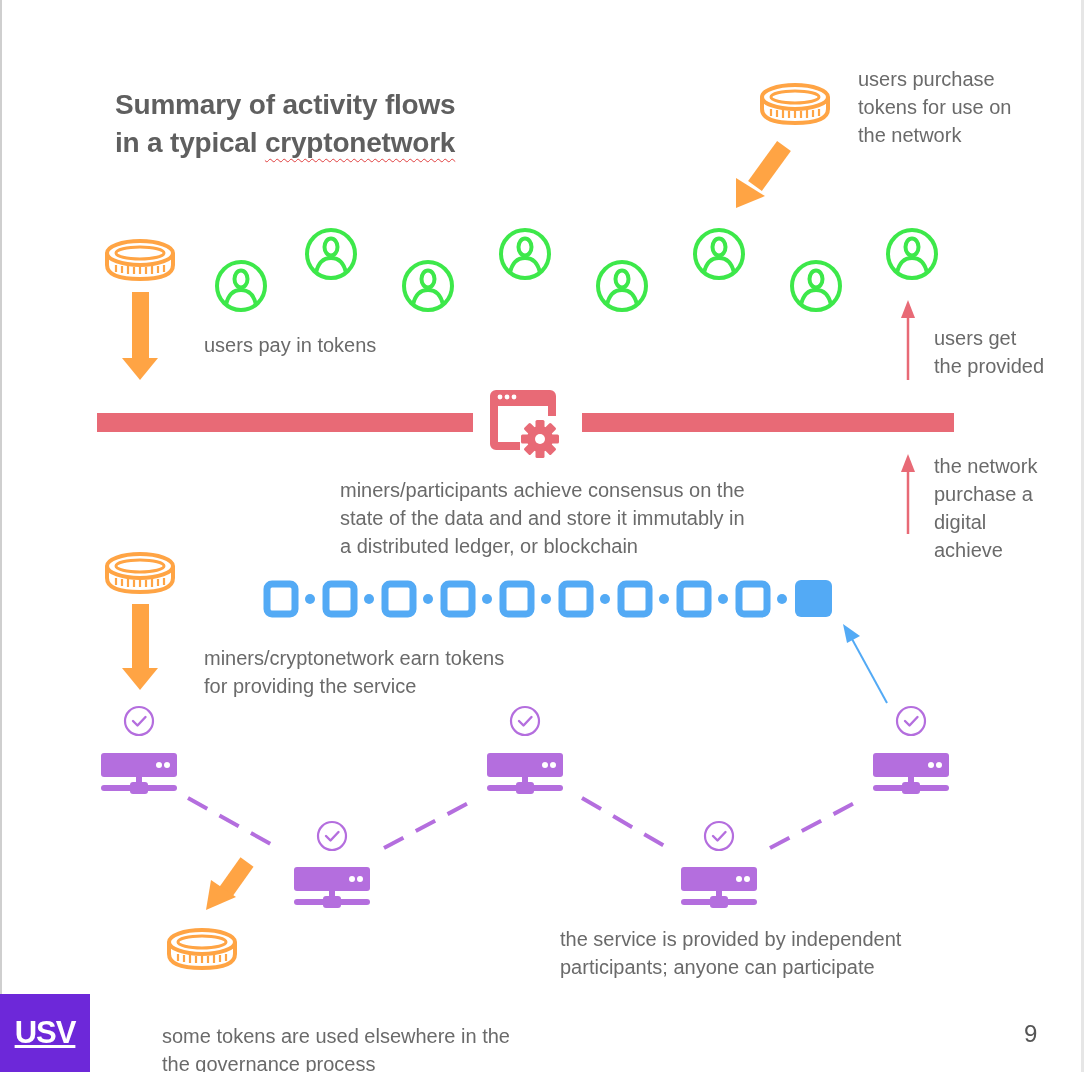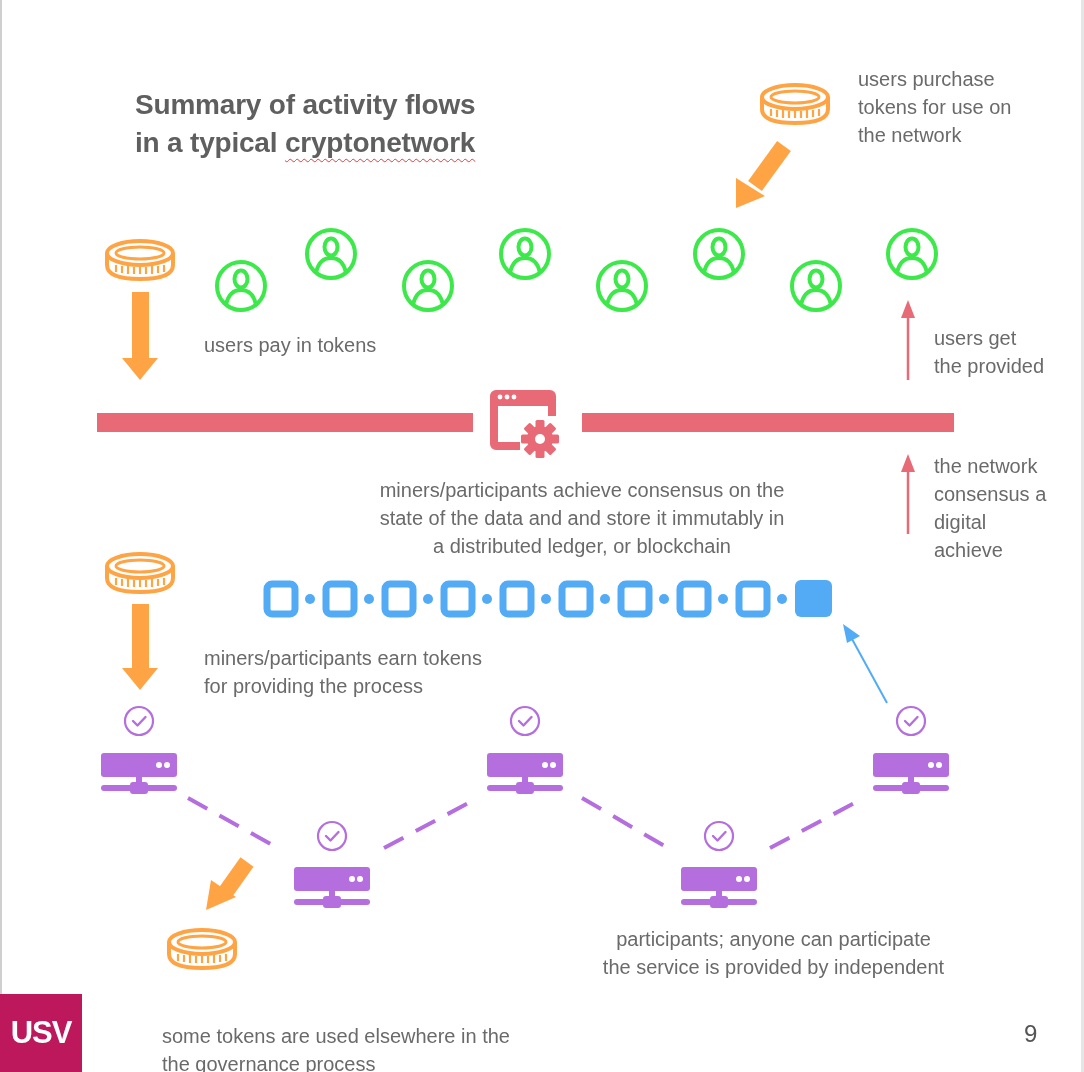--- a/index.html
+++ b/index.html
@@ -1,24 +1,24 @@
 <!DOCTYPE html>
 <html><head>
 <meta charset="utf-8">
 <style>
   html, body { margin:0; padding:0; background:#ffffff; }
   body { width:1084px; height:1072px; position:relative; overflow:hidden; font-family:"Liberation Sans", sans-serif; color:#666666; }
   .frame-left { position:absolute; left:0; top:0; width:2px; height:1072px; background:#cfcfcf; }
   .frame-right { position:absolute; right:0; top:0; width:3px; height:1072px; background:#e6e6e6; }
-  .title { position:absolute; left:115px; top:86px; font-size:28px; font-weight:bold; line-height:38px; color:#5f5f5f; letter-spacing:-0.2px;margin-left:20px; }
+  .title { position:absolute; left:115px; top:86px; font-size:28px; font-weight:bold; line-height:38px; color:#5f5f5f; letter-spacing:-0.2px; }
   .squiggle { text-decoration: underline wavy #e04040; text-underline-offset:6px; text-decoration-thickness:1px; }
   .txt { position:absolute; font-size:20px; line-height:28px; color:#6a6a6a; white-space:nowrap; }
-  .right { text-align:center; }
+  .right { text-align:left; }
   svg.canvas { position:absolute; left:0; top:0; }
-  .logo { position:absolute; left:0; top:994px; width:82px; height:78px; background:#be185d; color:#ffffff; font-weight:bold; font-size:31px; display:flex; align-items:center; justify-content:center; letter-spacing:-1px; }
+  .logo { position:absolute; left:0; top:994px; width:90px; height:78px; background:#6d28d9; color:#ffffff; font-weight:bold; font-size:31px; display:flex; align-items:center; justify-content:center; letter-spacing:-1px;text-decoration:underline; }
   .pagenum { position:absolute; left:1024px; top:1020px; font-size:24px; color:#555555; }
 </style>
 </head>
 <body>
 
 <div class="frame-left"></div>
 <div class="frame-right"></div>
 
 <div class="title">
   <div>Summary of activity flows</div>
@@ -195,39 +195,39 @@
   <div>users pay in tokens</div>
 </div>
 
 <div class="txt" style="left:934px; top:324px;">
   <div>users get</div>
   <div>the provided</div>
 </div>
 
 <div class="txt" style="left:934px; top:452px;">
   <div>the network</div>
-  <div>consensus a</div>
+  <div>purchase a</div>
   <div>digital</div>
   <div>achieve</div>
 </div>
 
 <div class="txt right" style="left:340px; top:476px; width:484px;">
   <div>miners/participants achieve consensus on the</div>
   <div>state of the data and and store it immutably in</div>
   <div>a distributed ledger, or blockchain</div>
 </div>
 
 <div class="txt" style="left:204px; top:644px;">
-  <div>miners/participants earn tokens</div>
-  <div>for providing the process</div>
+  <div>miners/cryptonetwork earn tokens</div>
+  <div>for providing the service</div>
 </div>
 
 <div class="txt right" style="left:560px; top:925px; width:427px;">
+  <div>the service is provided by independent</div>
   <div>participants; anyone can participate</div>
-  <div>the service is provided by independent</div>
 </div>
 
 <div class="txt" style="left:162px; top:983px;margin-top:39px;">
   <div>some tokens are used elsewhere in the</div>
   <div>the governance process</div>
 </div>
 
 <div class="logo">USV</div>
 <div class="pagenum">9</div>
 

